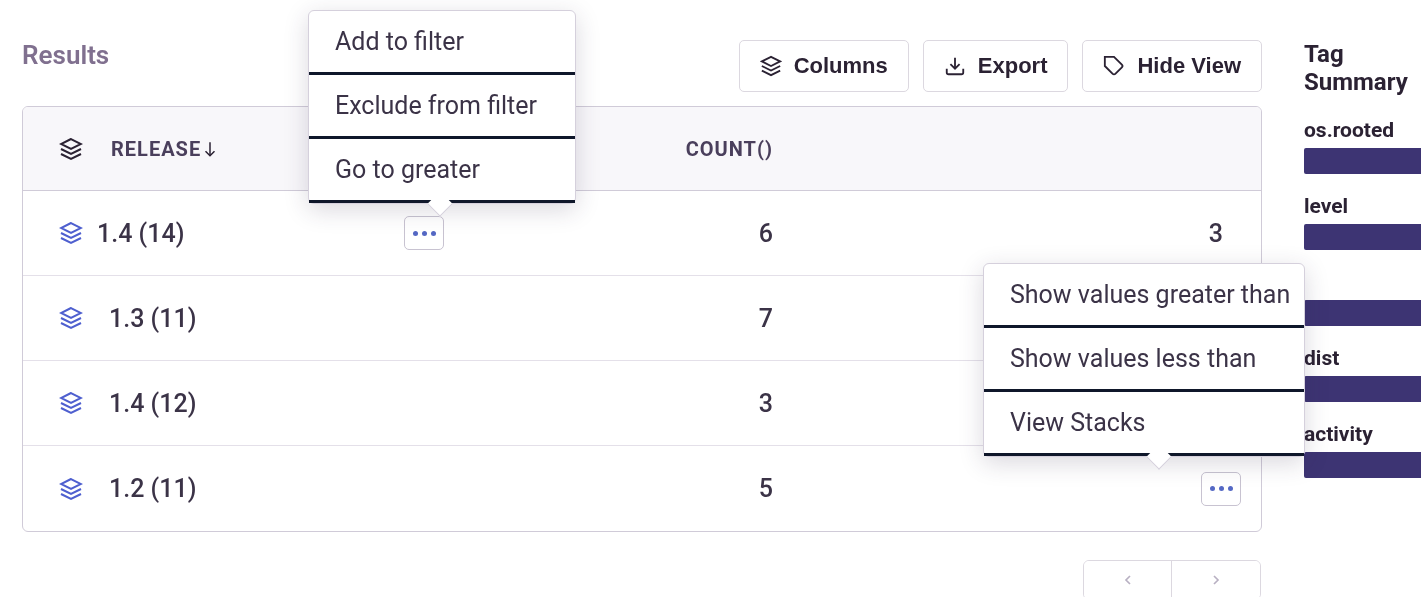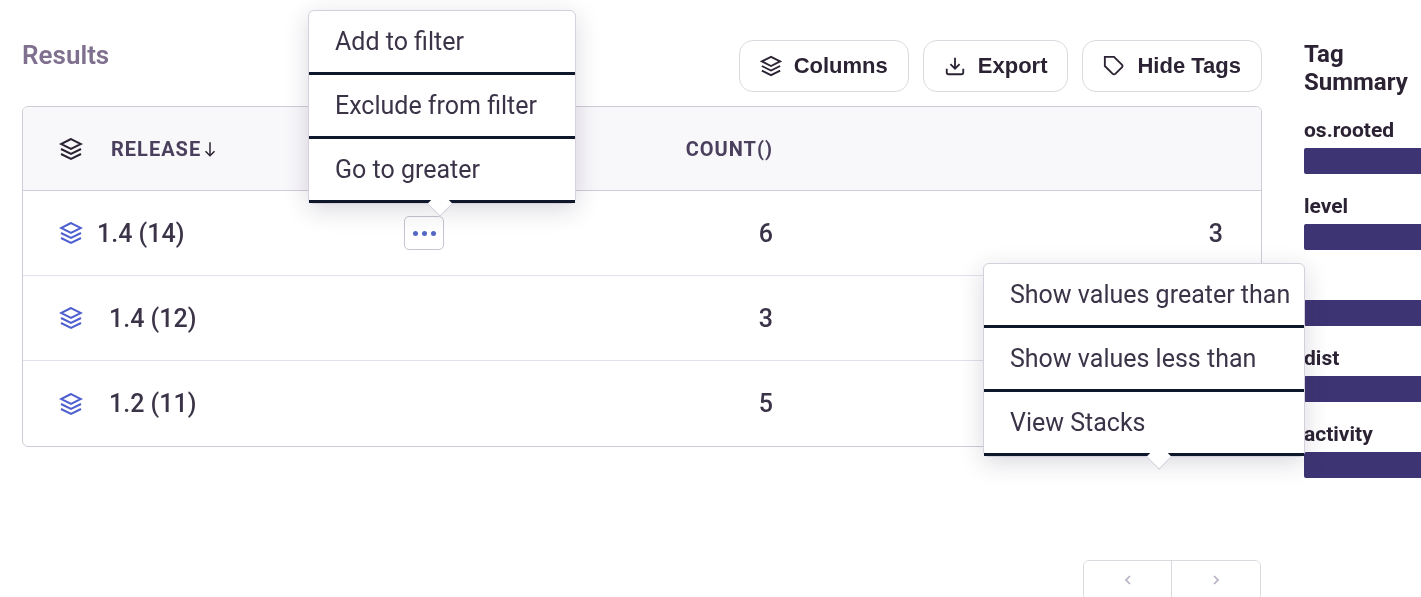--- a/index.html
+++ b/index.html
@@ -32,21 +32,21 @@
   .toolbar {
     display: flex;
     gap: 14px;
   }
   .tool-btn {
     display: flex;
     align-items: center;
     gap: 12px;
     border: 1.5px solid #dcd8e0;
     background: #fff;
-    border-radius: 14px;
+    border-radius: 5px;
     padding: 12px 20px;
     font-size: 22px;
     font-weight: 600;
     color: #2b2233;
     cursor: pointer;
   }
   .table {
     border: 1.5px solid #d0cbd8;
     border-radius: 6px;
     overflow: hidden;
@@ -239,21 +239,21 @@
         </span>
         <span>Export</span>
       </button>
       <button class="tool-btn">
         <span class="ico">
           <svg width="22" height="22" viewBox="0 0 24 24" fill="none" stroke="#2b2233" stroke-width="2">
               <path d="M20.59 13.41l-7.17 7.17a2 2 0 0 1-2.83 0L2 12V2h10l8.59 8.59a2 2 0 0 1 0 2.82z"></path>
               <line x1="7" y1="7" x2="7.01" y2="7"></line>
             </svg>
         </span>
-        <span>Hide Tags</span>
+        <span>Hide View</span>
       </button>
     </div>
   </div>
 
   <div class="table">
     <div class="thead">
       <div class="th release">
         <span class="ico">
           <svg width="24" height="24" viewBox="0 0 24 24" fill="none" stroke="#2b2233" stroke-width="2">
               <polygon points="12 2 2 7 12 12 22 7 12 2"></polygon>
@@ -291,20 +291,34 @@
                 <span></span>
                 <span></span>
               </span>
           </span>
         </div>
       </div>
       <div class="cell-count">6</div>
       <div class="cell-unique">3</div>
     </div>
 
+    <div class="trow">
+      <div class="cell-release">
+        <span class="ico">
+          <svg width="24" height="24" viewBox="0 0 24 24" fill="none" stroke="#4e5fcf" stroke-width="2">
+              <polygon points="12 2 2 7 12 12 22 7 12 2"></polygon>
+              <polyline points="2 17 12 22 22 17"></polyline>
+              <polyline points="2 12 12 17 22 12"></polyline>
+            </svg>
+        </span>
+        <span>1.3 (11)</span>
+      </div>
+      <div class="cell-count">7</div>
+      <div class="cell-unique"></div>
+    </div>
 
     <div class="trow">
       <div class="cell-release">
         <span class="ico">
           <svg width="24" height="24" viewBox="0 0 24 24" fill="none" stroke="#4e5fcf" stroke-width="2">
               <polygon points="12 2 2 7 12 12 22 7 12 2"></polygon>
               <polyline points="2 17 12 22 22 17"></polyline>
               <polyline points="2 12 12 17 22 12"></polyline>
             </svg>
         </span>

